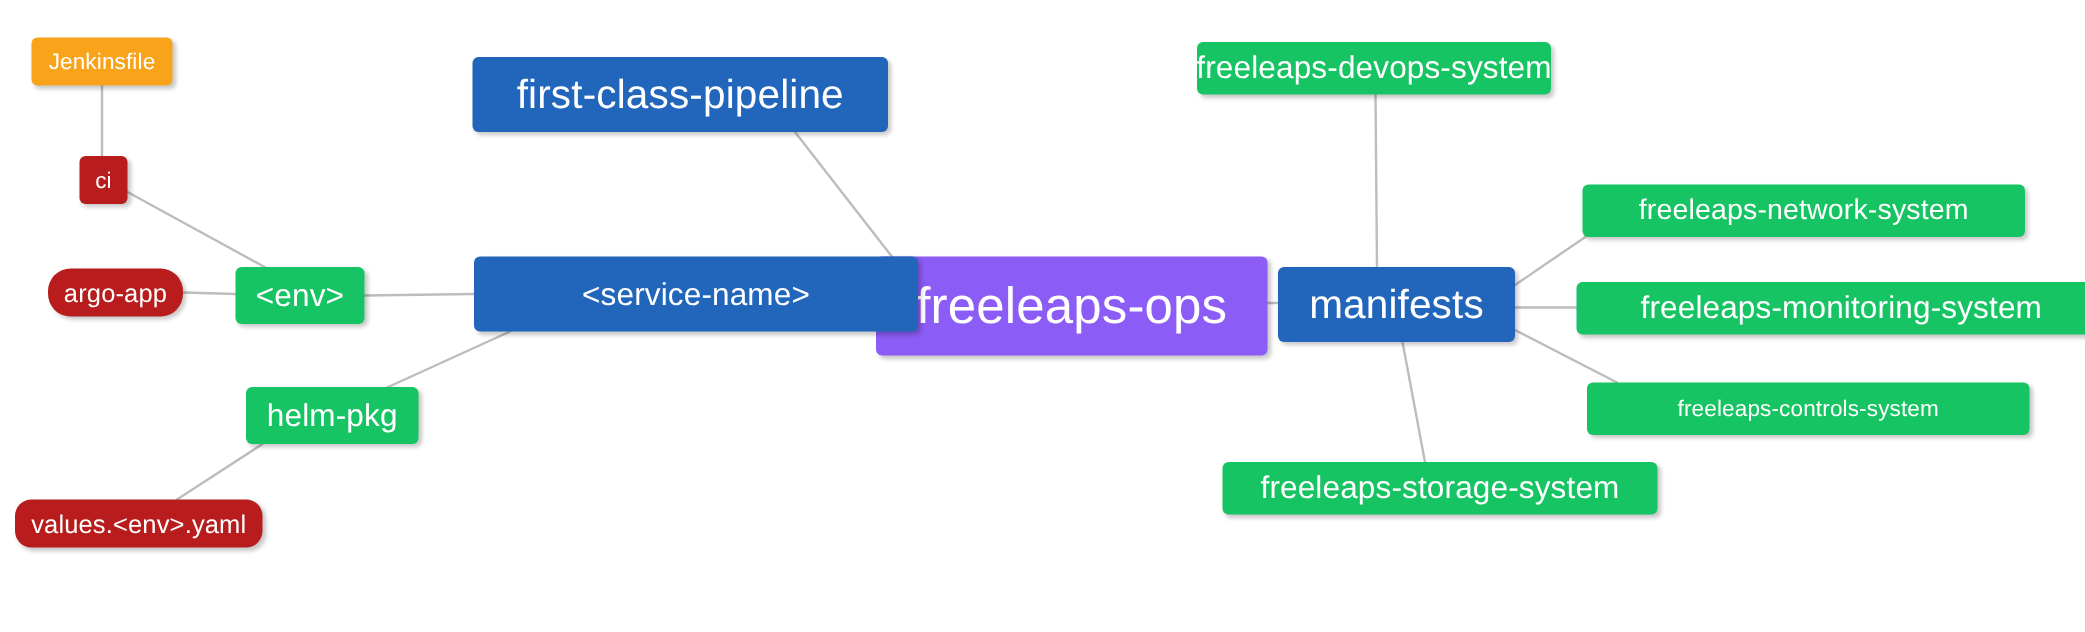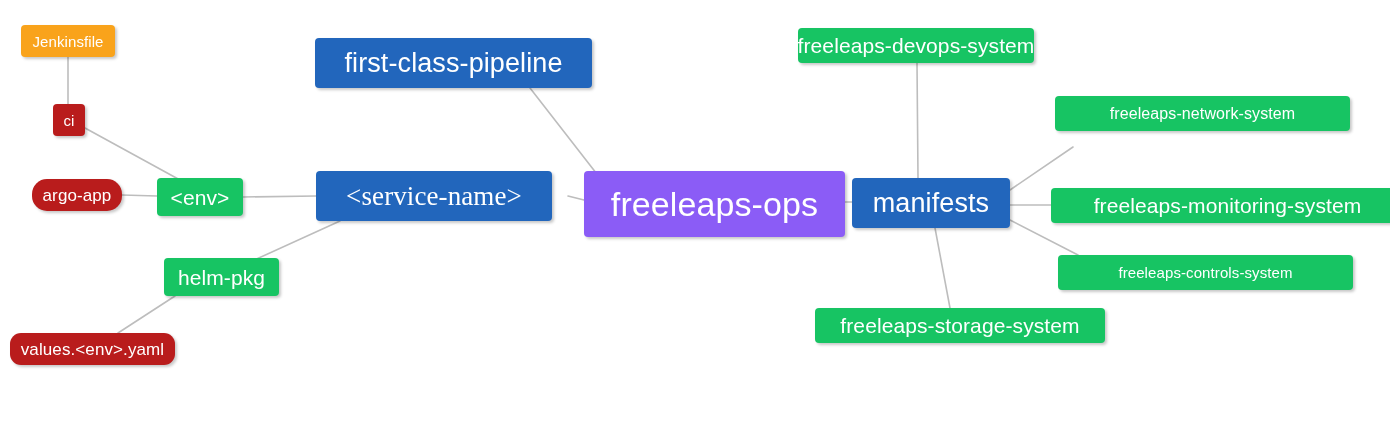--- a/index.html
+++ b/index.html
@@ -57,28 +57,28 @@
       <line x1="68" y1="104" x2="68" y2="57" stroke="#bdbdbd" stroke-width="1.6" stroke-linecap="round"></line>
       <line x1="175" y1="296" x2="118" y2="333" stroke="#bdbdbd" stroke-width="1.6" stroke-linecap="round"></line>
       <line x1="918" y1="178" x2="917" y2="63" stroke="#bdbdbd" stroke-width="1.6" stroke-linecap="round"></line>
       <line x1="1010" y1="190" x2="1073" y2="147" stroke="#bdbdbd" stroke-width="1.6" stroke-linecap="round"></line>
       <line x1="1010" y1="205" x2="1051" y2="205" stroke="#bdbdbd" stroke-width="1.6" stroke-linecap="round"></line>
       <line x1="1010" y1="220" x2="1078" y2="255" stroke="#bdbdbd" stroke-width="1.6" stroke-linecap="round"></line>
       <line x1="935" y1="228" x2="950" y2="308" stroke="#bdbdbd" stroke-width="1.6" stroke-linecap="round"></line>
     </svg>
   <div id="node-layer">
       <div class="node n-root" style="left: 584px; top: 171px; width: 261px; height: 66px; font-size: 34px;">freeleaps-ops</div>
-      <div class="node n-blue" style="left: 316px; top: 171px; width: 236px; height: 50px; font-size: 27px; font-family: Liberation Serif, serif;">&lt;service-name&gt;</div>
+      <div class="node n-blue" style="left: 316px; top: 171px; width: 296px; height: 50px; font-size: 21px;">&lt;service-name&gt;</div>
       <div class="node n-blue" style="left: 315px; top: 38px; width: 277px; height: 50px; font-size: 27px;">first-class-pipeline</div>
       <div class="node n-blue" style="left: 852px; top: 178px; width: 158px; height: 50px; font-size: 27px;">manifests</div>
       <div class="node n-green" style="left: 157px; top: 178px; width: 86px; height: 38px; font-size: 21px;">&lt;env&gt;</div>
       <div class="node n-green" style="left: 164px; top: 258px; width: 115px; height: 38px; font-size: 21px;">helm-pkg</div>
       <div class="node n-orange" style="left: 21px; top: 25px; width: 94px; height: 32px; font-size: 15px;">Jenkinsfile</div>
       <div class="node n-red" style="left: 53px; top: 104px; width: 32px; height: 32px; font-size: 15px;">ci</div>
       <div class="node n-red" style="left: 32px; top: 179px; width: 90px; height: 32px; font-size: 17px; border-radius: 15px;">argo-app</div>
       <div class="node n-red" style="left: 10px; top: 333px; width: 165px; height: 32px; font-size: 17px; border-radius: 11px;">values.&lt;env&gt;.yaml</div>
       <div class="node n-green" style="left: 798px; top: 28px; width: 236px; height: 35px; font-size: 21px;">freeleaps-devops-system</div>
-      <div class="node n-green" style="left: 1055px; top: 96px; width: 295px; height: 35px; font-size: 16px;">freeleaps-network-system</div>
+      <div class="node n-green" style="left: 1055px; top: 123px; width: 295px; height: 35px; font-size: 19px;">freeleaps-network-system</div>
       <div class="node n-green" style="left: 1051px; top: 188px; width: 353px; height: 35px; font-size: 21px;">freeleaps-monitoring-system</div>
       <div class="node n-green" style="left: 1058px; top: 255px; width: 295px; height: 35px; font-size: 15px;">freeleaps-controls-system</div>
       <div class="node n-green" style="left: 815px; top: 308px; width: 290px; height: 35px; font-size: 21px;">freeleaps-storage-system</div>
     </div>
 </div>
 
 </body></html>

